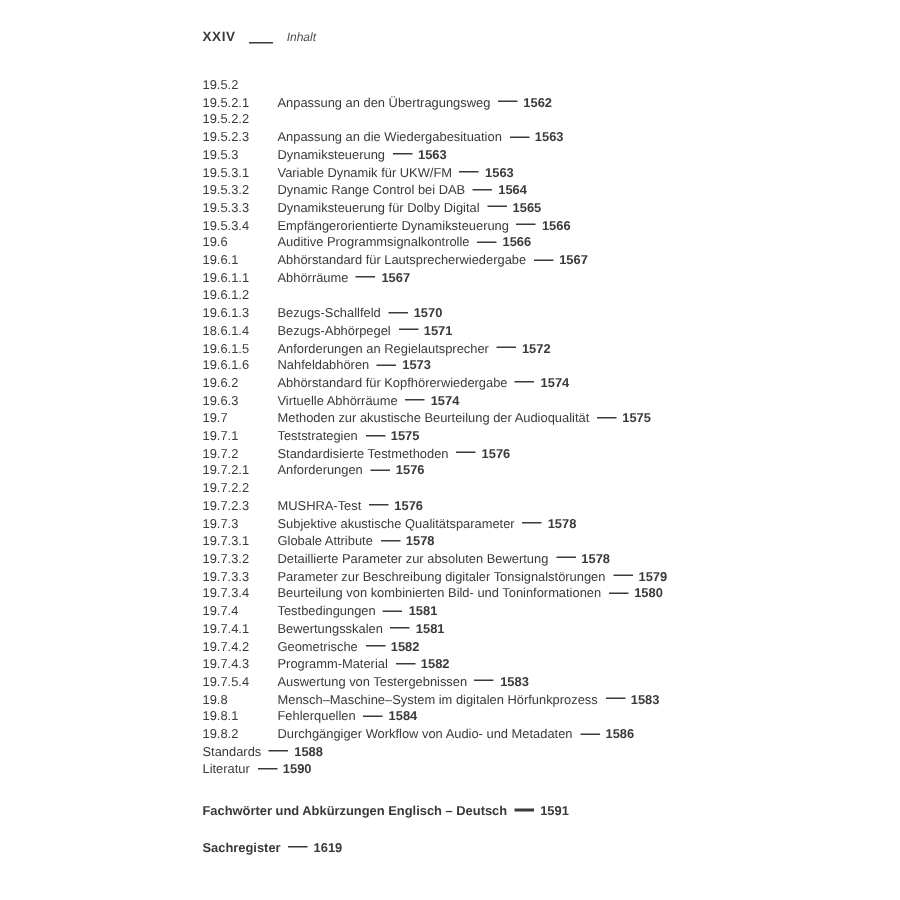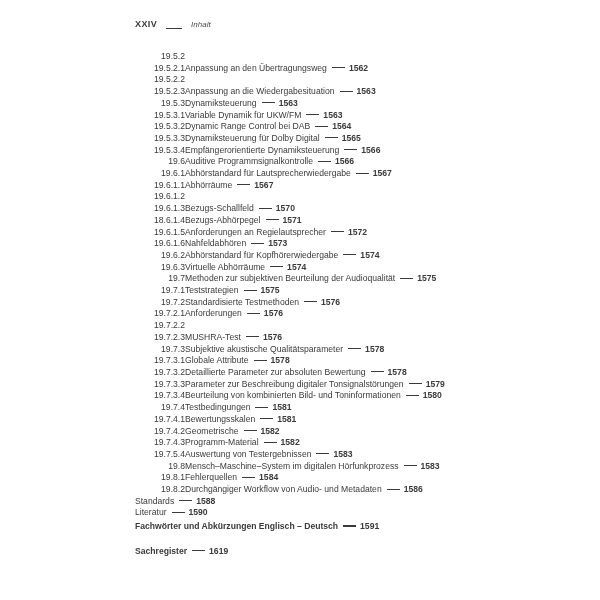--- a/index.html
+++ b/index.html
@@ -42,37 +42,36 @@
   }
   
   .toc {
     margin-top: 22px;
   }
   .row {
     display: flex;
     font-size: 8.6px;
     line-height: 11.7px;
     white-space: nowrap;
-    text-align: right;
   }
   .num {
     width: 50px;
     flex: none;
   }
   .dash {
     display: inline-block;
     width: 13px;
     height: 1px;
     background: #3a3a3a;
     vertical-align: 2.5px;
     margin: 0 4px 0 5px;
   }
   .pg { font-weight: 700; }
   
-  .back-matter { margin-top: 2px; }
+  .back-matter { margin-top: 16px; }
   .bm-row {
     font-size: 8.6px;
     line-height: 11.7px;
     font-weight: 700;
     white-space: nowrap;
   }
   .bm-row + .bm-row { margin-top: 13px; }
   .bm-row .dash { height: 1.2px; }
 </style>
 </head>
@@ -174,21 +173,21 @@
     <span class="entry"><span class="title">Abhörstandard für Kopfhörerwiedergabe</span><span class="dash"></span><span class="pg">1574</span></span>
   </div>
 
   <div class="row">
     <span class="num">19.6.3</span>
     <span class="entry"><span class="title">Virtuelle Abhörräume</span><span class="dash"></span><span class="pg">1574</span></span>
   </div>
 
   <div class="row">
     <span class="num">19.7</span>
-    <span class="entry"><span class="title">Methoden zur subjektiven Beurteilung der Audioqualität</span><span class="dash"></span><span class="pg">1575</span></span>
+    <span class="entry"><span class="title">Methoden zur akustische Beurteilung der Audioqualität</span><span class="dash"></span><span class="pg">1575</span></span>
   </div>
 
   <div class="row">
     <span class="num">19.7.1</span>
     <span class="entry"><span class="title">Teststrategien</span><span class="dash"></span><span class="pg">1575</span></span>
   </div>
 
   <div class="row">
     <span class="num">19.7.2</span>
     <span class="entry"><span class="title">Standardisierte Testmethoden</span><span class="dash"></span><span class="pg">1576</span></span>

